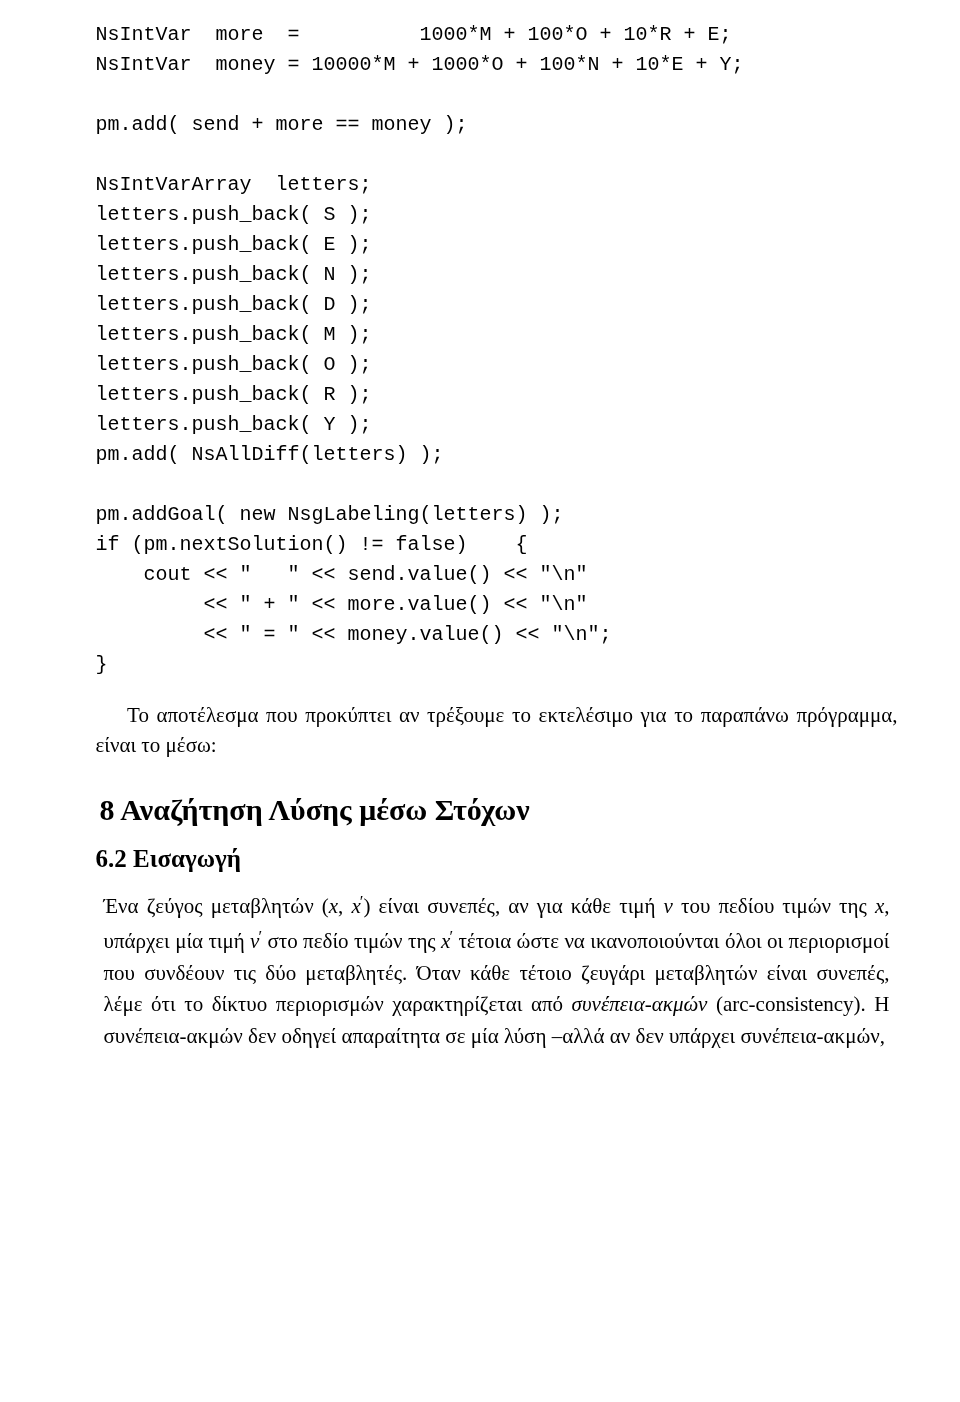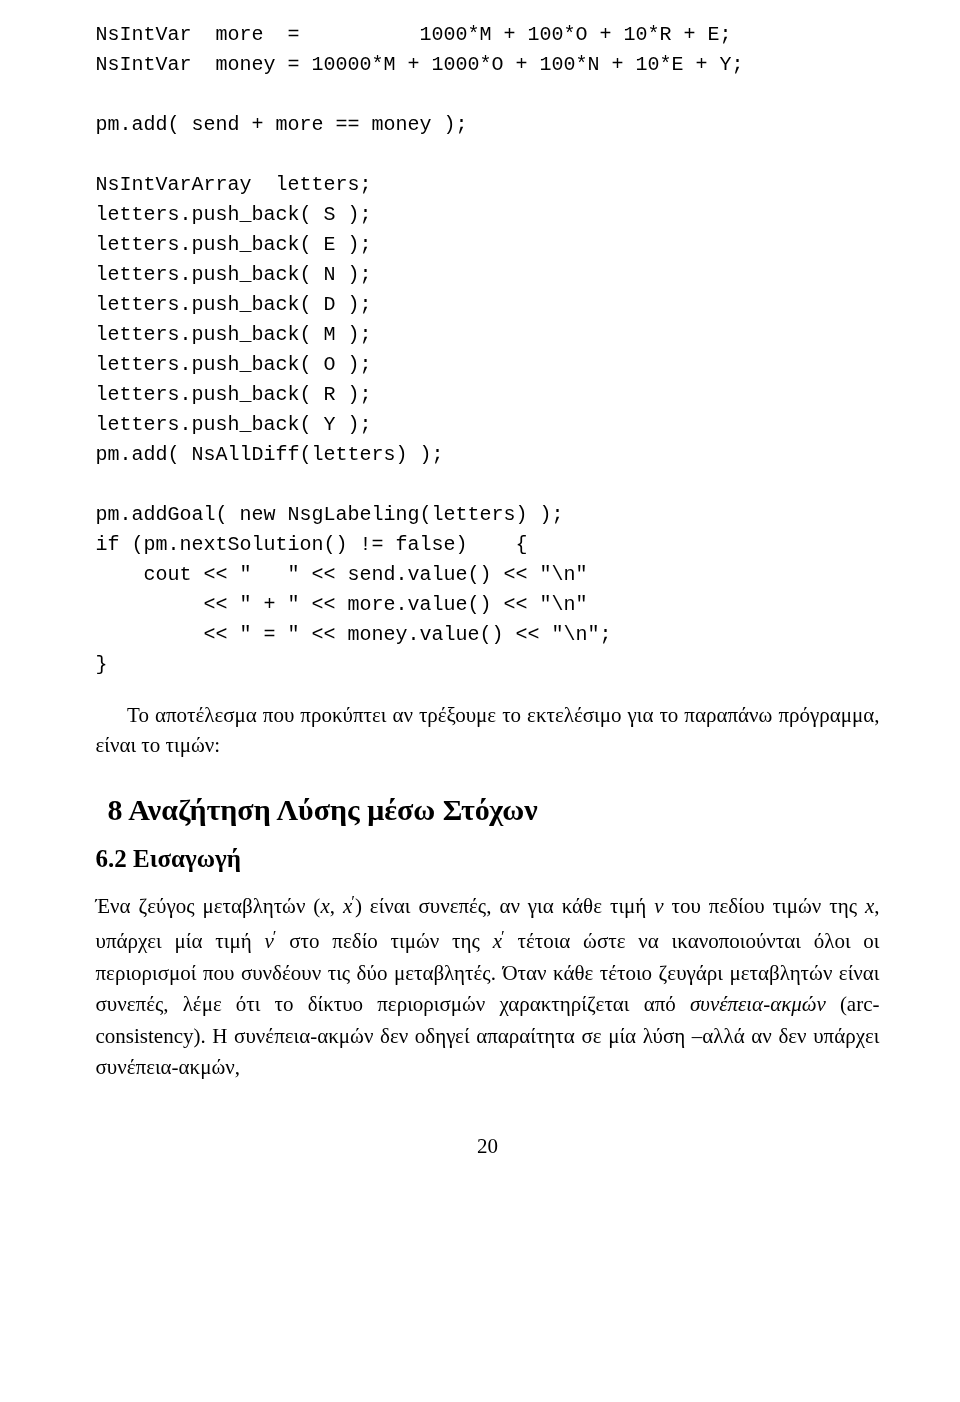--- a/index.html
+++ b/index.html
@@ -6,21 +6,21 @@
     margin: 0;
     padding: 0;
     font-family: 'Times New Roman', serif;
     background: #fff;
     color: #000;
     display: flex;
     justify-content: center;
   }
   .page {
     width: 959px;
-    padding: 20px 80px 40px 95px;
+    padding: 20px 62px 40px 95px;
     box-sizing: border-box;
   }
   .code {
     font-family: 'Courier New', monospace;
     font-size: 20px;
     line-height: 1.5;
     white-space: pre;
     margin: 0 0 20px 0;
   }
   .prose {
@@ -35,34 +35,34 @@
     font-family: 'Courier New', monospace;
     font-size: 20px;
     line-height: 1.5;
     white-space: pre;
     margin: 0 0 30px 0;
   }
   h2.section {
     font-family: 'Times New Roman', serif;
     font-weight: bold;
     font-size: 30px;
-    margin: 32px 0 18px 12px;
+    margin: 32px 0 18px 4px;
   }
   h3.subsection {
     font-family: 'Times New Roman', serif;
     font-weight: bold;
     font-size: 25px;
     margin: 10px 0 14px 0;
   }
   .intro {
     font-family: 'Times New Roman', serif;
     font-size: 21px;
     line-height: 1.5;
     text-align: justify;
-    margin: 0;
+    margin: 8px;
   }
   .math {
     font-style: italic;
     font-family: 'Times New Roman', serif;
   }
   .prime {
     font-style: normal;
     font-size: 0.8em;
     vertical-align: super;
     position: relative;
@@ -99,26 +99,25 @@
 letters.push_back( Y );
 pm.add( NsAllDiff(letters) );
 
 pm.addGoal( new NsgLabeling(letters) );
 if (pm.nextSolution() != false)    {
     cout &lt;&lt; "   " &lt;&lt; send.value() &lt;&lt; "\n"
          &lt;&lt; " + " &lt;&lt; more.value() &lt;&lt; "\n"
          &lt;&lt; " = " &lt;&lt; money.value() &lt;&lt; "\n";
 }</pre>
 
-  <p class="prose">Το αποτέλεσμα που προκύπτει αν τρέξουμε το εκτελέσιμο για το παραπάνω πρόγραμμα, είναι το τιμών:</p>
+  <p class="prose">Το αποτέλεσμα που προκύπτει αν τρέξουμε το εκτελέσιμο για το παραπάνω πρόγραμμα, είναι το μέσω:</p>
 
 
   <h2 class="section">8   Αναζήτηση Λύσης μέσω Στόχων</h2>
 
   <h3 class="subsection">6.2   Εισαγωγή</h3>
 
   <p class="intro">
     <span>Ένα ζεύγος μεταβλητών (</span><span class="math">x</span><span>,</span><span> </span><span class="math"><span>x</span><span class="prime">′</span></span><span>) είναι συνεπές, αν για κάθε τιμή </span><span class="math">v</span><span> του πεδίου τιμών της </span><span class="math">x</span><span>, υπάρχει μία τιμή </span><span class="math"><span>v</span><span class="prime">′</span></span><span> στο πεδίο τιμών της </span><span class="math"><span>x</span><span class="prime">′</span></span><span> τέτοια ώστε να ικανοποιούνται όλοι οι περιορισμοί που συνδέουν τις δύο μεταβλητές. Όταν κάθε τέτοιο ζευγάρι μεταβλητών είναι συνεπές, λέμε ότι το δίκτυο περιορισμών χαρακτηρίζεται από </span><span class="greek-ital">συνέπεια-ακμών</span><span> (arc-consistency).  Η συνέπεια-ακμών δεν οδηγεί απαραίτητα σε μία λύση –αλλά αν δεν υπάρχει συνέπεια-ακμών,</span>
   </p>
 
-  <div class="pagenum">20</div>
 
 </div>
 
 </body></html>

